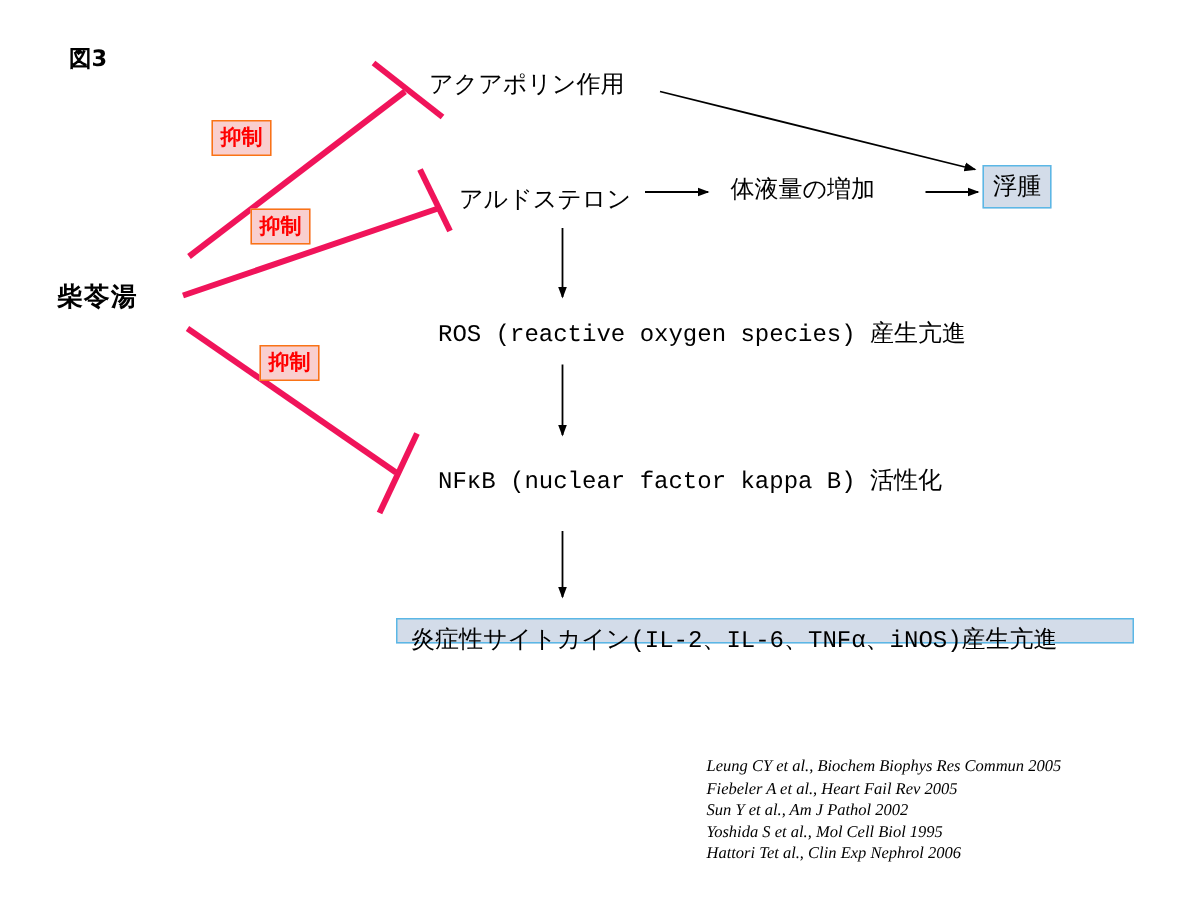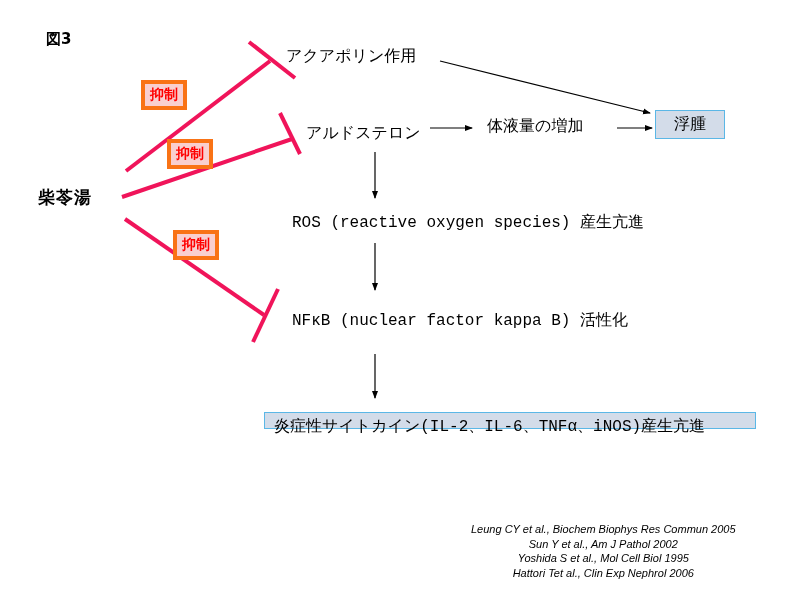--- a/index.html
+++ b/index.html
@@ -9,30 +9,30 @@
     svg.edges { position: absolute; left: 0; top: 0; width: 800px; height: 600px; }
     .fig-label { left: 46px; top: 30px; font-size: 15px; font-weight: bold; }
     .herb { left: 38px; top: 186px; font-size: 17px; font-weight: bold; letter-spacing: 1px; }
     .node { font-size: 16px; font-family: Liberation Mono, monospace; }
     .n-aqp { left: 286px; top: 46px; }
     .n-ald { left: 306px; top: 123px; }
     .n-vol { left: 487px; top: 116px; }
     .n-ros { left: 292px; top: 212px; font-size: 16px; }
     .n-nfkb { left: 292px; top: 310px; font-size: 16px; }
     .box-blue { background: #d3dce9; border: 1.5px solid #5bb7e6; }
-    .n-edema { left: 655px; top: 110px; padding: 3px 18px; font-size: 16px; }
+    .n-edema { left: 655px; top: 110px; padding: 3px 6px; font-size: 16px; }
     .n-cyto { left: 264px; top: 412px; width: 492px; height: 17px; line-height: 28px;
               padding-left: 9px; font-size: 16px; box-sizing: border-box; }
     .inhibit { font-size: 14px; font-weight: bold; color: #ff0000; background: #f9cfcf;
-               border: 4px solid #f97316; padding: 2px 5px; }
+               border: 1px solid #f97316; padding: 2px 5px; }
     .inh-1 { left: 141px; top: 80px; }
     .inh-2 { left: 167px; top: 139px; }
     .inh-3 { left: 173px; top: 230px; }
-    .refs { left: 471px; top: 522px; font-family: Liberation Sans, sans-serif;
-            font-style: italic; font-size: 11px; line-height: 14.5px; color: #000; text-align: center; }
+    .refs { left: 471px; top: 504px; font-family: Liberation Serif, serif;
+            font-style: italic; font-size: 11px; line-height: 14.5px; color: #000; }
     .refs div { white-space: nowrap; }
   </style>
 </head>
 <body>
 
 <svg class="edges" viewBox="0 0 800 600">
   <defs>
     <marker id="ah" markerWidth="8" markerHeight="8" refX="7" refY="4" orient="auto" markerUnits="userSpaceOnUse">
       <path d="M0,1 L8,4 L0,7 Z" fill="#000"></path>
     </marker>
@@ -67,16 +67,17 @@
 <div class="abs node n-aqp">アクアポリン作用</div>
 <div class="abs node n-ald">アルドステロン</div>
 <div class="abs node n-vol">体液量の増加</div>
 <div class="abs node box-blue n-edema" style="background: rgb(211, 220, 233); border-color: rgb(91, 183, 230);">浮腫</div>
 <div class="abs node n-ros">ROS (reactive oxygen species) 産生亢進</div>
 <div class="abs node n-nfkb">NFκB (nuclear factor kappa B)  活性化</div>
 <div class="abs node box-blue n-cyto" style="background: rgb(211, 220, 233); border-color: rgb(91, 183, 230);">炎症性サイトカイン(IL-2、IL-6、TNFα、iNOS)産生亢進</div>
 
 <div class="abs refs">
   <div>Leung CY et al.,  Biochem Biophys Res Commun 2005</div>
+  <div>Fiebeler A et al., Heart Fail Rev 2005</div>
   <div>Sun Y et al., Am J Pathol 2002</div>
   <div>Yoshida S et al., Mol Cell Biol 1995</div>
   <div>Hattori Tet al.,  Clin Exp Nephrol 2006</div>
 </div>
 
 </body></html>

